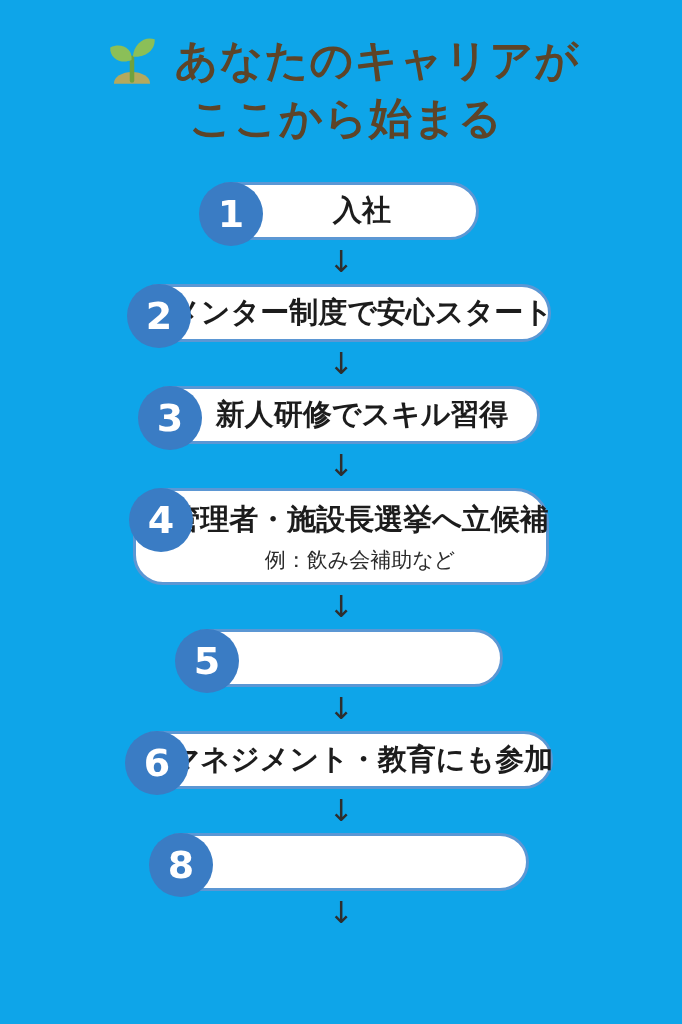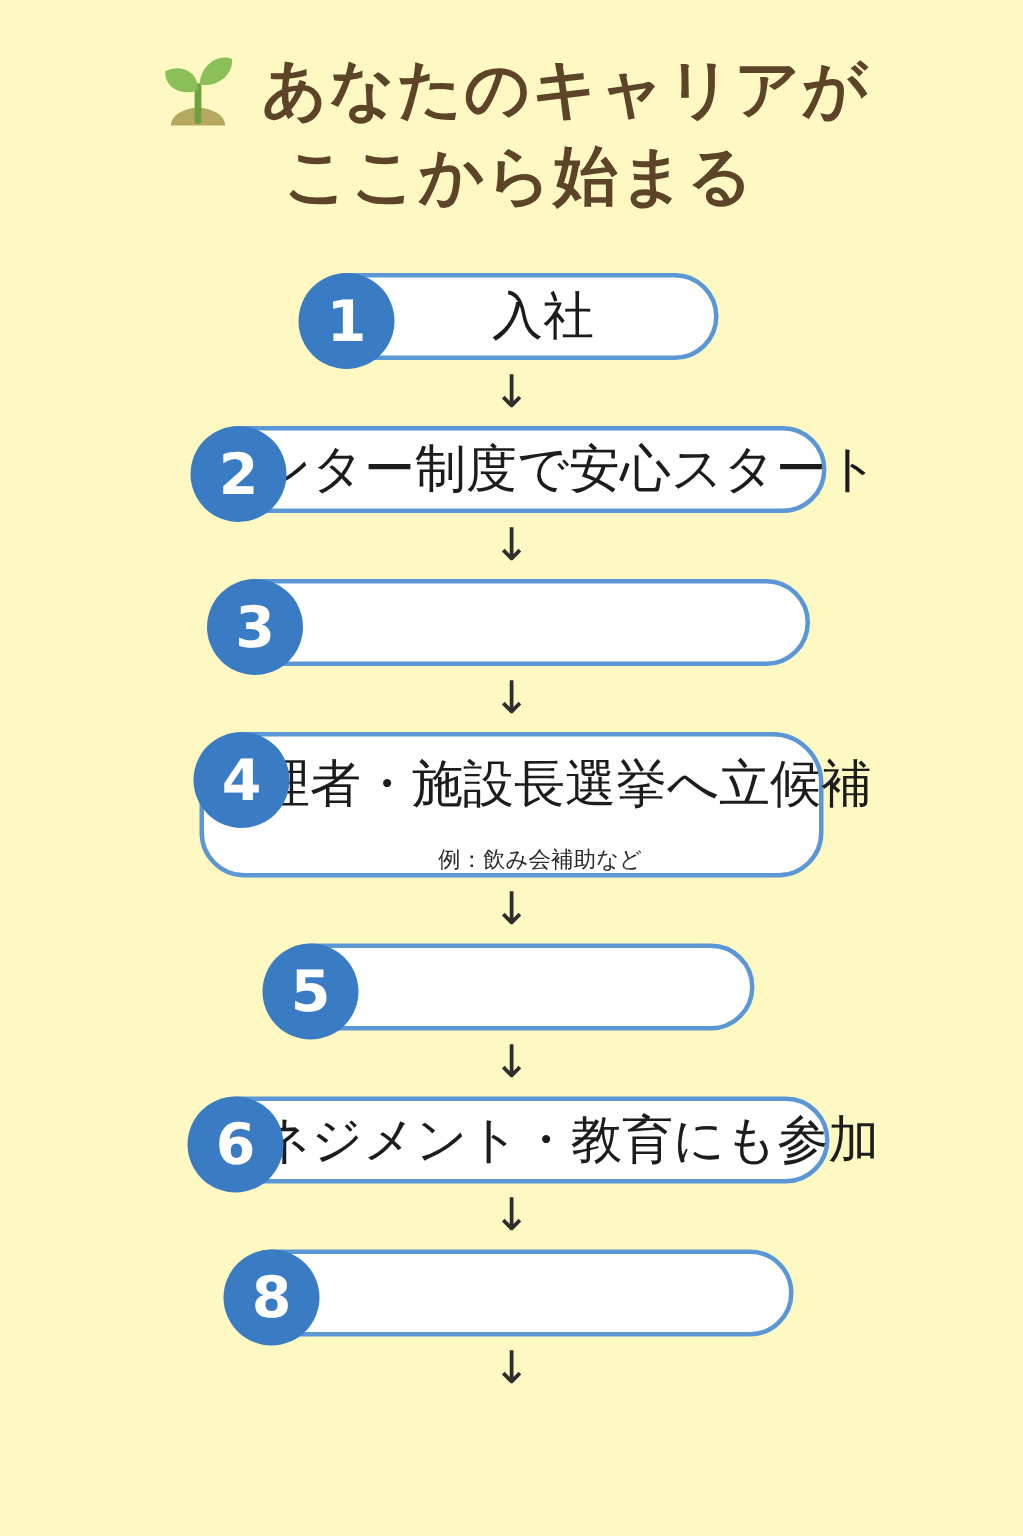--- a/index.html
+++ b/index.html
@@ -1,20 +1,20 @@
 <!DOCTYPE html>
 <html><head>
 <meta charset="utf-8">
 <style>
   html, body { margin: 0; padding: 0; }
   .canvas {
     position: relative;
     width: 682px;
     height: 1024px;
-    background: #fef9c3;
+    background: #0ea5e9;
     font-family: "DejaVu Sans", "Liberation Sans", sans-serif;
     overflow: hidden;
   }
 
   
   .header {
     position: absolute;
     top: 32px;
     left: 0;
     right: 0;
@@ -84,31 +84,31 @@
     border-radius: 50%;
     color: #ffffff;
     font-size: 38px;
     font-weight: bold;
     display: flex;
     align-items: center;
     justify-content: center;
     z-index: 2;
   }
   .step-label {
-    font-size: 34px;
-    font-weight: normal;
+    font-size: 29px;
+    font-weight: bold;
     color: #1c1c1c;
     white-space: nowrap;
     letter-spacing: 0px;
   }
   .step-note {
-    font-size: 15px;
+    font-size: 21px;
     font-weight: normal;
     color: #2b2b2b;
-    margin-top: 18px;
+    margin-top: 6px;
     white-space: nowrap;
   }
   .arrow {
     height: 44px;
     display: flex;
     align-items: center;
     justify-content: center;
     font-size: 30px;
     color: #2e2e2e;
     line-height: 1;
@@ -149,20 +149,21 @@
     <div class="arrow">↓</div>
 
     <div class="step w2">
       <div class="num-badge">2</div>
       <div class="step-label">メンター制度で安心スタート</div>
     </div>
     <div class="arrow">↓</div>
 
     <div class="step w3">
       <div class="num-badge">3</div>
+      <div class="step-label">新人研修でスキル習得</div>
     </div>
     <div class="arrow">↓</div>
 
     <div class="step w4 tall">
       <div class="num-badge">4</div>
       <div class="step-label">管理者・施設長選挙へ立候補</div>
       <div class="step-note">例：飲み会補助など</div>
     </div>
     <div class="arrow">↓</div>
 

